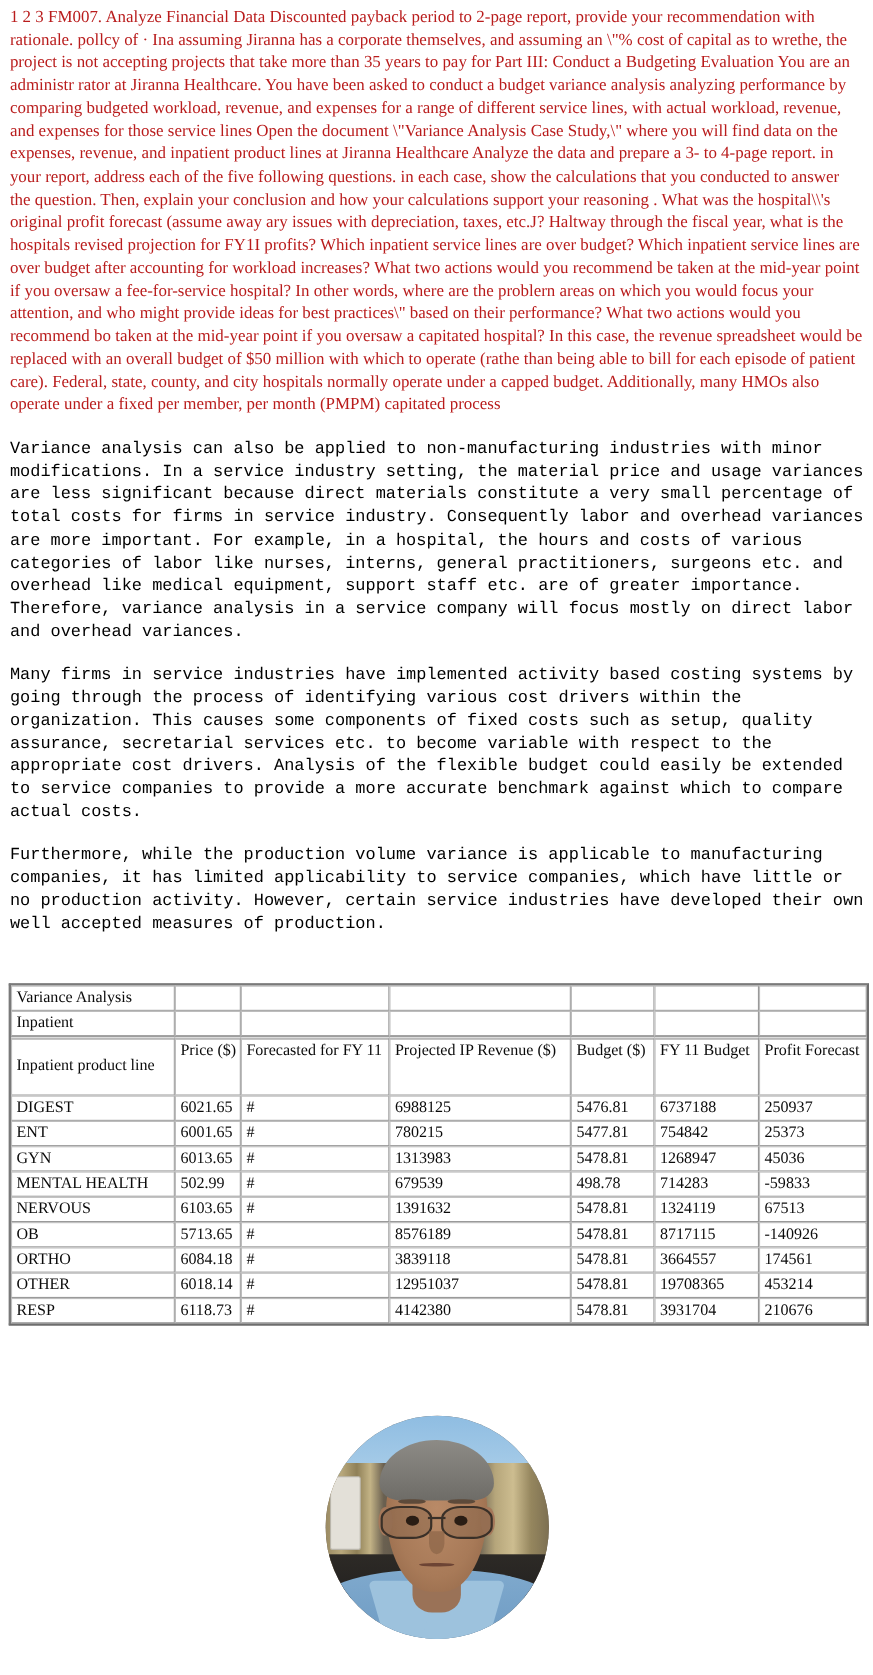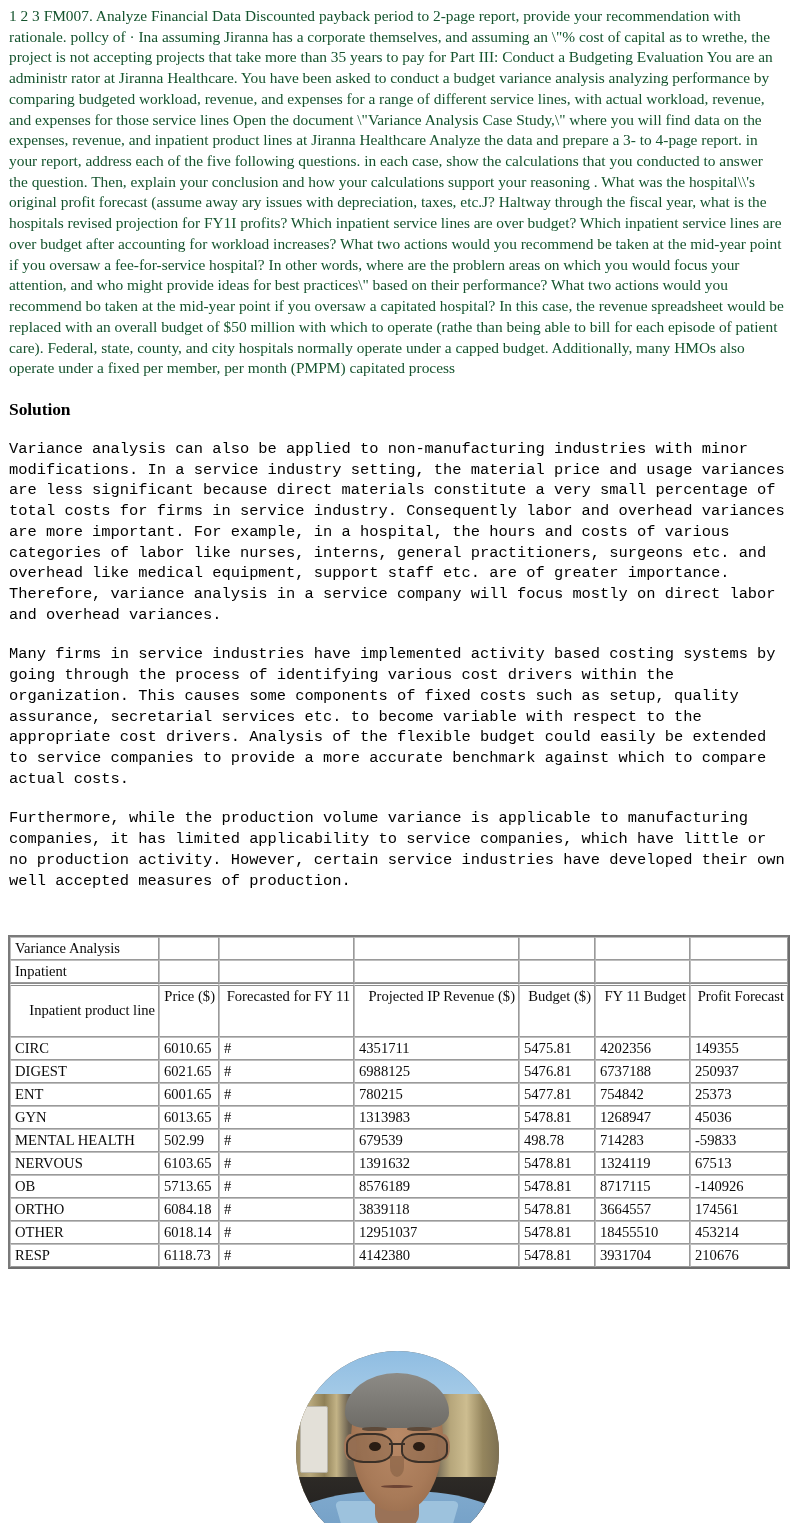--- a/index.html
+++ b/index.html
@@ -20,21 +20,21 @@
     min-height: 1523px;
     overflow: hidden;
   }
 
   
   .prompt {
     padding: 6px 9px 0 9px;
     font-size: 15.4px;
     line-height: 1.345;
     text-align: left;
-    color: #14532d;
+    color: #b91c1c;
   }
 
   
   .solution-heading {
     margin: 20px 0 0 9px;
     font-size: 17.5px;
     font-weight: bold;
     line-height: 1.2;
     letter-spacing: -0.1px;
   }
@@ -77,21 +77,20 @@
     overflow: hidden;
     white-space: normal;
     word-break: normal;
     background: #ffffff;
   }
   table.sheet tr.blank-row td { height: 16px; }
   table.sheet tr.header-row td {
     height: 46px;
     vertical-align: top;
     border-top: 3px double #8c8c8c;
-    text-align: right;
   }
   table.sheet tr.header-row td:first-child { vertical-align: middle; }
   table.sheet tr.data-row td { height: 17px; }
 
   
   col.c0 { width: 149px; }
   col.c1 { width: 60px; }
   col.c2 { width: 135px; }
   col.c3 { width: 165px; }
   col.c4 { width: 76px; }
@@ -219,21 +218,20 @@
     padding: 0 18px;
   }
 </style>
 </head>
 <body>
 
 <div class="page">
 
   <div class="prompt">1 2 3 FM007. Analyze Financial Data Discounted payback period to 2-page report, provide your recommendation with rationale. pollcy of · Ina assuming Jiranna has a corporate themselves, and assuming an \"% cost of capital as to wrethe, the project is not accepting projects that take more than 35 years to pay for Part III: Conduct a Budgeting Evaluation You are an administr rator at Jiranna Healthcare. You have been asked to conduct a budget variance analysis analyzing performance by comparing budgeted workload, revenue, and expenses for a range of different service lines, with actual workload, revenue, and expenses for those service lines Open the document \"Variance Analysis Case Study,\" where you will find data on the expenses, revenue, and inpatient product lines at Jiranna Healthcare Analyze the data and prepare a 3- to 4-page report. in your report, address each of the five following questions. in each case, show the calculations that you conducted to answer the question. Then, explain your conclusion and how your calculations support your reasoning . What was the hospital\\'s original profit forecast (assume away ary issues with depreciation, taxes, etc.J? Haltway through the fiscal year, what is the hospitals revised projection for FY1I profits? Which inpatient service lines are over budget? Which inpatient service lines are over budget after accounting for workload increases? What two actions would you recommend be taken at the mid-year point if you oversaw a fee-for-service hospital? In other words, where are the problern areas on which you would focus your attention, and who might provide ideas for best practices\" based on their performance? What two actions would you recommend bo taken at the mid-year point if you oversaw a capitated hospital? In this case, the revenue spreadsheet would be replaced with an overall budget of $50 million with which to operate (rathe than being able to bill for each episode of patient care). Federal, state, county, and city hospitals normally operate under a capped budget. Additionally, many HMOs also operate under a fixed per member, per month (PMPM) capitated process</div>
 
-  <h2 class="solution-heading">Solution</h2>
 
   <p class="body-para">Variance analysis can also be applied to non-manufacturing industries with minor modifications. In a service industry setting, the material price and usage variances are less significant because direct materials constitute a very small percentage of total costs for firms in service industry. Consequently labor and overhead variances are more important. For example, in a hospital, the hours and costs of various categories of labor like nurses, interns, general practitioners, surgeons etc. and overhead like medical equipment, support staff etc. are of greater importance. Therefore, variance analysis in a service company will focus mostly on direct labor and overhead variances.</p>
   <p class="body-para">Many firms in service industries have implemented activity based costing systems by going through the process of identifying various cost drivers within the organization. This causes some components of fixed costs such as setup, quality assurance, secretarial services etc. to become variable with respect to the appropriate cost drivers. Analysis of the flexible budget could easily be extended to service companies to provide a more accurate benchmark against which to compare actual costs.</p>
   <p class="body-para">Furthermore, while the production volume variance is applicable to manufacturing companies, it has limited applicability to service companies, which have little or no production activity. However, certain service industries have developed their own well accepted measures of production.</p>
 
   <div class="sheet-wrap">
     <table class="sheet">
       <colgroup>
         <col class="c0">
           <col class="c1">
@@ -267,29 +265,20 @@
           <td>Inpatient product line</td>
           <td>Price ($)</td>
           <td>Forecasted for FY 11</td>
           <td>Projected IP Revenue ($)</td>
           <td>Budget ($)</td>
           <td>FY 11 Budget</td>
           <td>Profit Forecast</td>
         </tr>
 
         <tr class="data-row">
-          <td>CIRC</td>
-          <td>6010.65</td>
-          <td>#</td>
-          <td>4351711</td>
-          <td>5475.81</td>
-          <td>4202356</td>
-          <td>149355</td>
-        </tr>
-        <tr class="data-row">
           <td>DIGEST</td>
           <td>6021.65</td>
           <td>#</td>
           <td>6988125</td>
           <td>5476.81</td>
           <td>6737188</td>
           <td>250937</td>
         </tr>
         <tr class="data-row">
           <td>ENT</td>
@@ -344,21 +333,21 @@
           <td>5478.81</td>
           <td>3664557</td>
           <td>174561</td>
         </tr>
         <tr class="data-row">
           <td>OTHER</td>
           <td>6018.14</td>
           <td>#</td>
           <td>12951037</td>
           <td>5478.81</td>
-          <td>18455510</td>
+          <td>19708365</td>
           <td>453214</td>
         </tr>
         <tr class="data-row">
           <td>RESP</td>
           <td>6118.73</td>
           <td>#</td>
           <td>4142380</td>
           <td>5478.81</td>
           <td>3931704</td>
           <td>210676</td>

